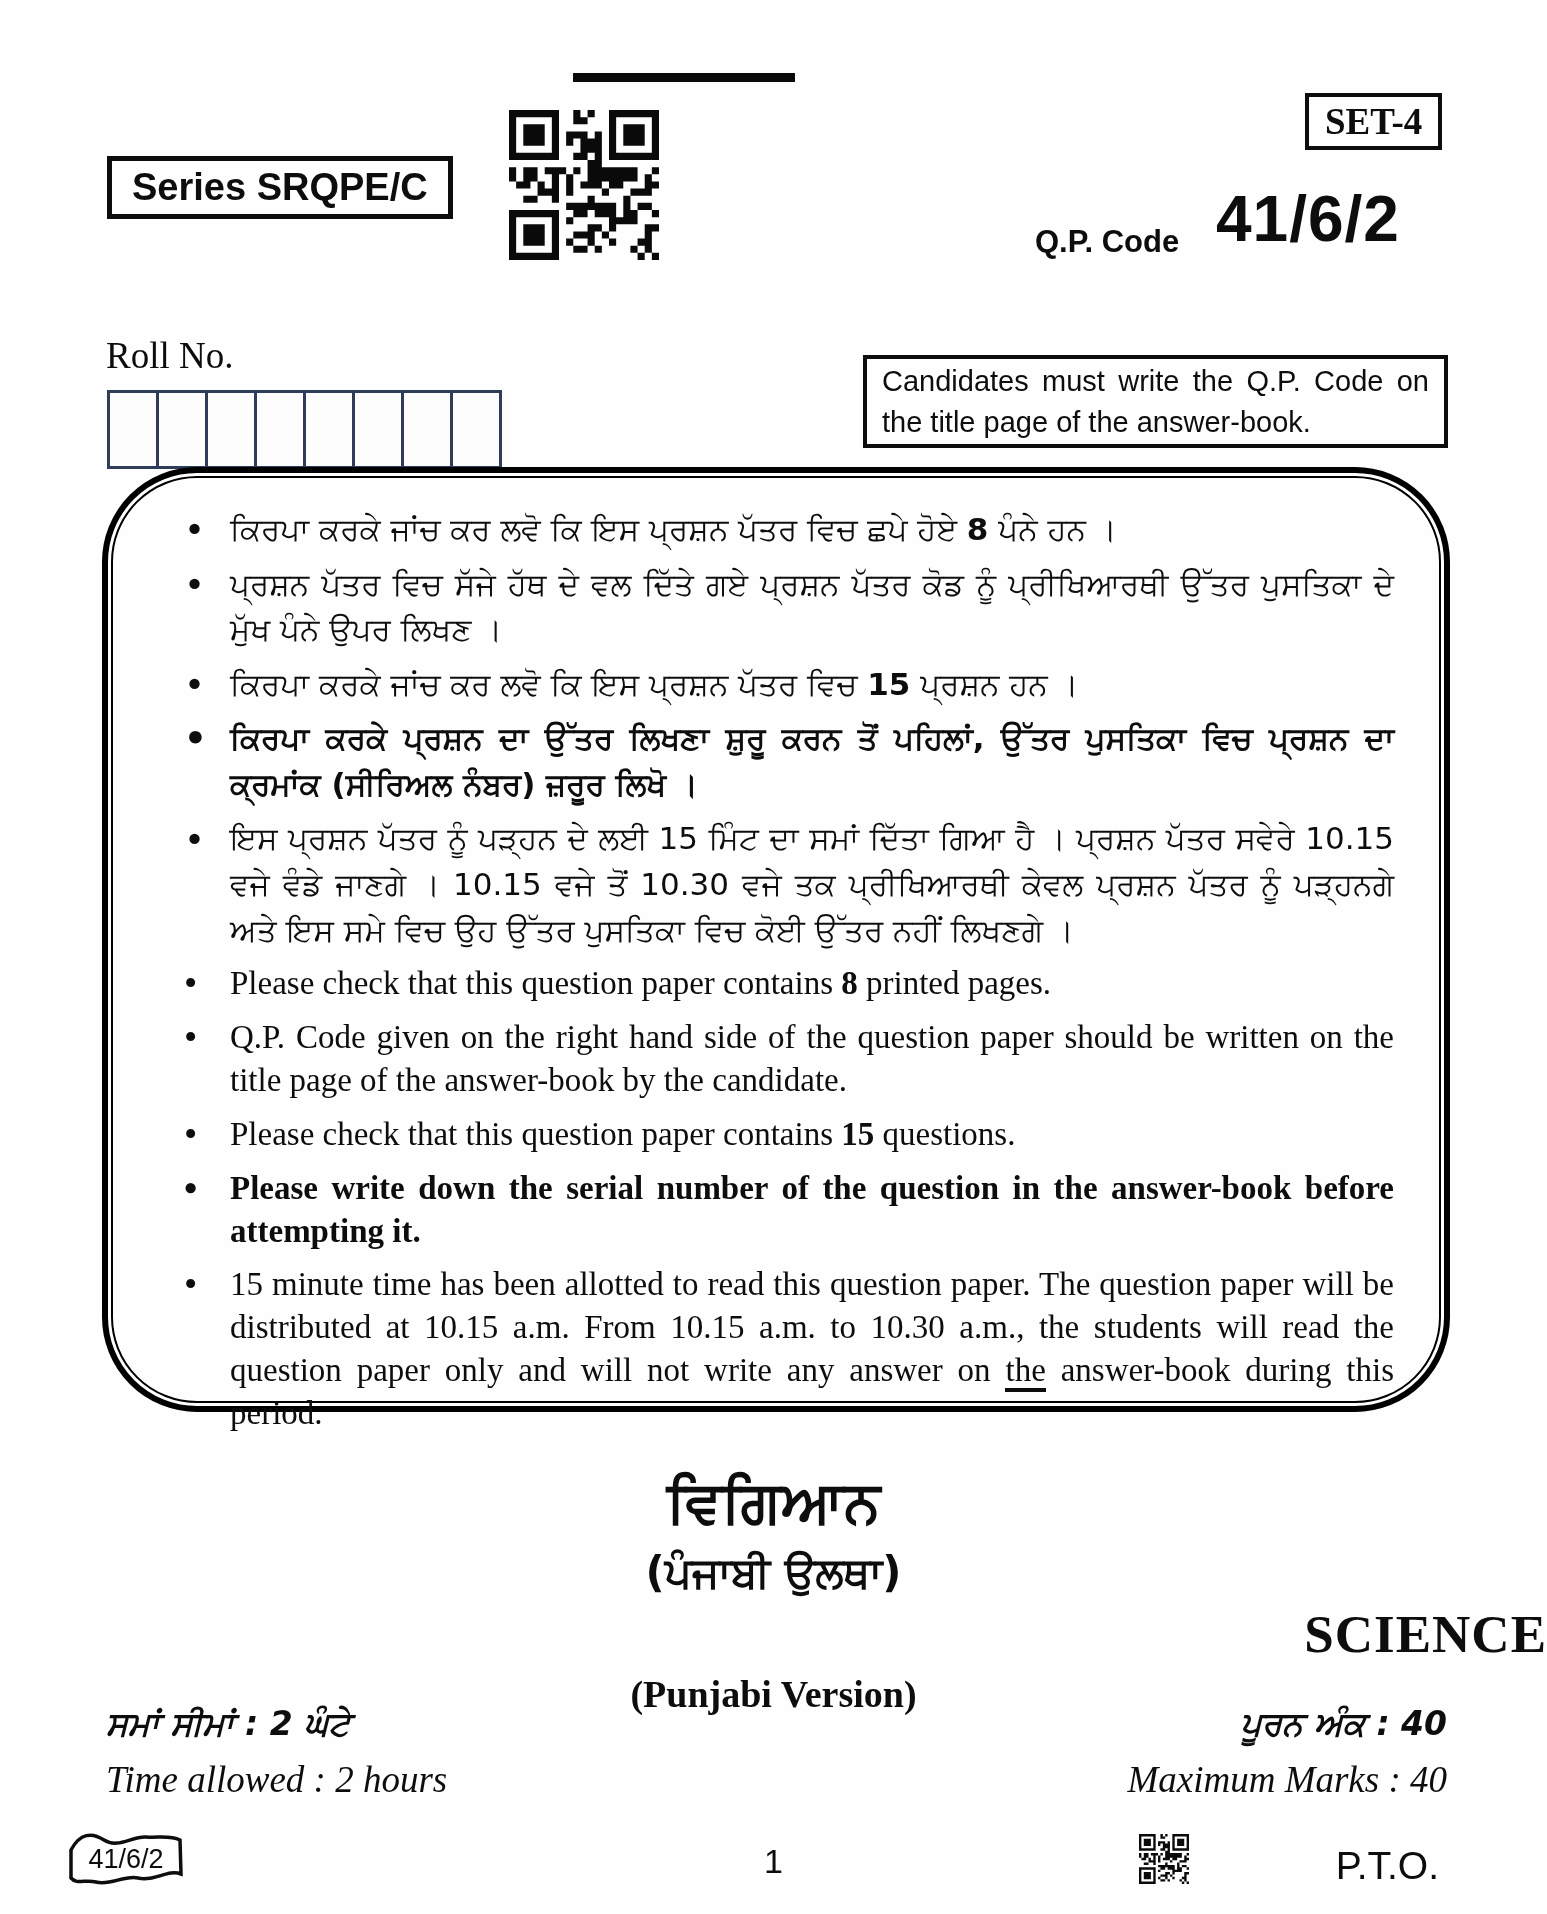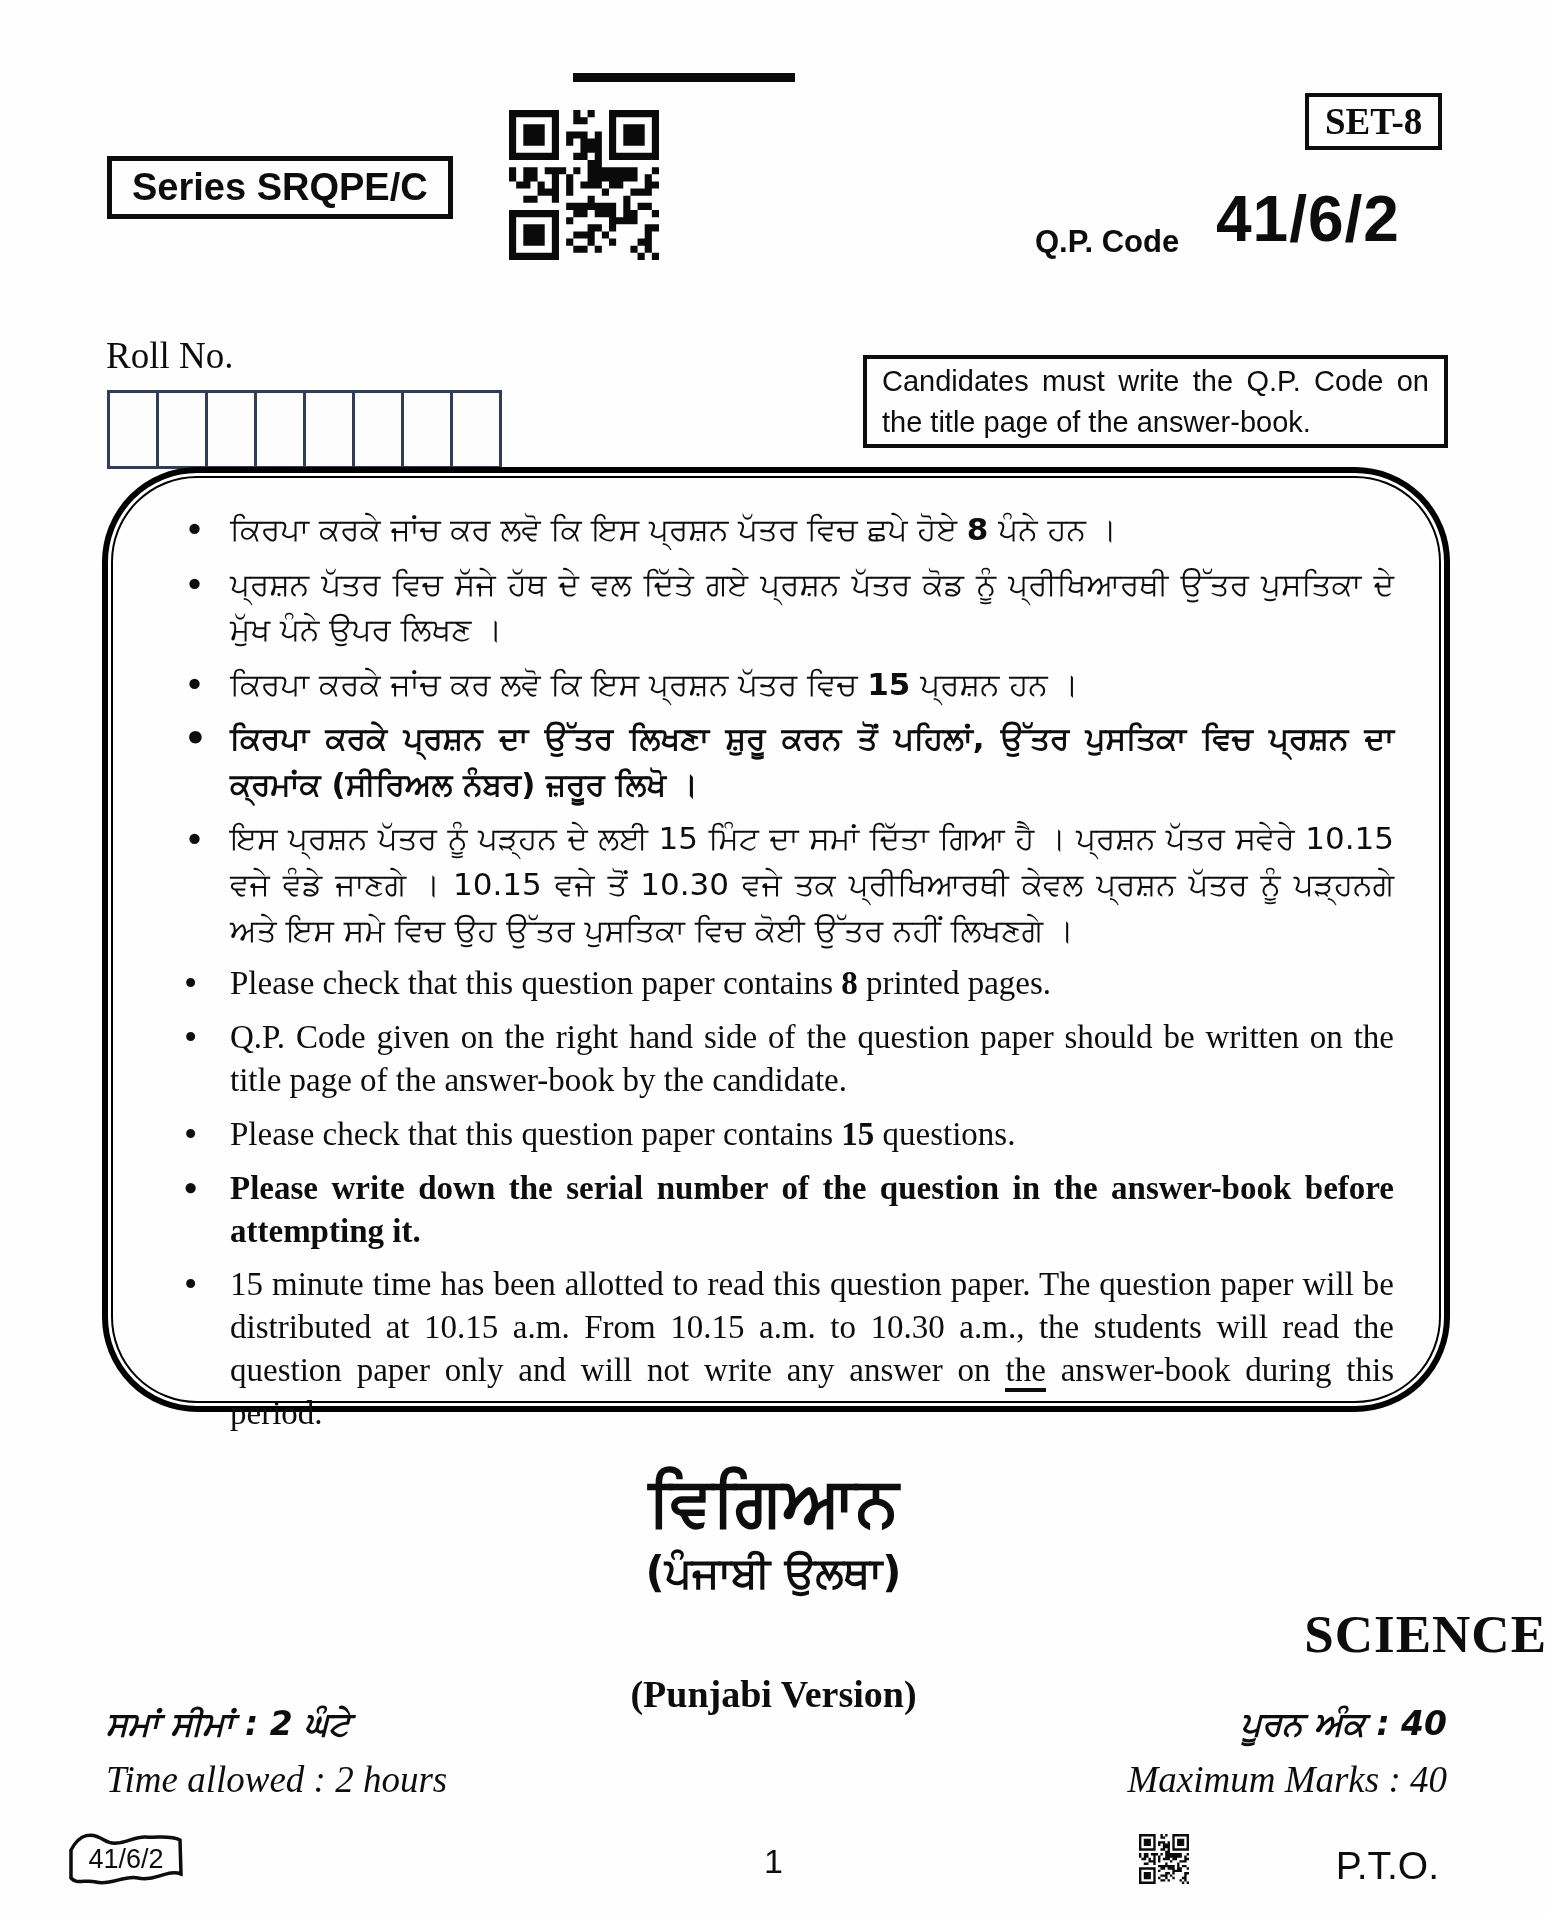--- a/index.html
+++ b/index.html
@@ -34,21 +34,21 @@
   .inst-list{margin:26px 0 0;padding:8px 50px 0 122px;list-style:none;}
   .inst-list li{position:relative;text-align:justify;margin-bottom:9px;}
   .inst-list li::before{content:"•";position:absolute;left:-46px;top:-0.08em;font-size:1.15em;}
   .inst-list li.pa{font-family:"DejaVu Sans",sans-serif;font-size:31px;line-height:1.47;}
   .inst-list li.en{font-family:"Liberation Serif",serif;font-size:33px;line-height:1.3;margin-bottom:11px;}
   .inst-list li.bold{font-weight:bold;}
   .inst-list span.b{font-weight:bold;}
   .inst-list span.u{border-bottom:4px solid #0d0d0d;}
 
   .title-pa{position:absolute;left:0;right:0;top:1468px;text-align:center;
-            font-family:Liberation Mono, monospace;font-weight:bold;font-size:68px;}
+            font-family:Liberation Sans, sans-serif;font-weight:bold;font-size:58px;}
   .subtitle-pa{position:absolute;left:0;right:0;top:1548px;text-align:center;
             font-family:"DejaVu Sans",sans-serif;font-weight:bold;font-size:42px;}
   .title-en{position:absolute;left:0;right:0;top:1604px;text-align:right;
             font-family:"Liberation Serif",serif;font-weight:bold;font-size:53px;letter-spacing:1px;}
   .subtitle-en{position:absolute;left:0;right:0;top:1672px;text-align:center;
             font-family:"Liberation Serif",serif;font-weight:bold;font-size:38px;}
 
   .meta-left-pa{position:absolute;left:106px;top:1704px;font-family:"DejaVu Sans",sans-serif;
             font-style:italic;font-weight:bold;font-size:33px;}
   .meta-left-en{position:absolute;left:106px;top:1758px;font-family:"Liberation Serif",serif;
@@ -76,21 +76,21 @@
 
   <div class="series-box">
     <span>Series SRQPE/C</span>
   </div>
 
   <div class="qr-top" id="qrTop"><svg viewBox="0 0 21 21" width="150" height="150">
         <path d="M0 0h1v1h-1zM1 0h1v1h-1zM2 0h1v1h-1zM3 0h1v1h-1zM4 0h1v1h-1zM5 0h1v1h-1zM6 0h1v1h-1zM9 0h1v1h-1zM11 0h1v1h-1zM14 0h1v1h-1zM15 0h1v1h-1zM16 0h1v1h-1zM17 0h1v1h-1zM18 0h1v1h-1zM19 0h1v1h-1zM20 0h1v1h-1zM0 1h1v1h-1zM6 1h1v1h-1zM9 1h1v1h-1zM10 1h1v1h-1zM14 1h1v1h-1zM20 1h1v1h-1zM0 2h1v1h-1zM2 2h1v1h-1zM3 2h1v1h-1zM4 2h1v1h-1zM6 2h1v1h-1zM14 2h1v1h-1zM16 2h1v1h-1zM17 2h1v1h-1zM18 2h1v1h-1zM20 2h1v1h-1zM0 3h1v1h-1zM2 3h1v1h-1zM3 3h1v1h-1zM4 3h1v1h-1zM6 3h1v1h-1zM8 3h1v1h-1zM9 3h1v1h-1zM10 3h1v1h-1zM12 3h1v1h-1zM14 3h1v1h-1zM16 3h1v1h-1zM17 3h1v1h-1zM18 3h1v1h-1zM20 3h1v1h-1zM0 4h1v1h-1zM2 4h1v1h-1zM3 4h1v1h-1zM4 4h1v1h-1zM6 4h1v1h-1zM8 4h1v1h-1zM10 4h1v1h-1zM11 4h1v1h-1zM12 4h1v1h-1zM14 4h1v1h-1zM16 4h1v1h-1zM17 4h1v1h-1zM18 4h1v1h-1zM20 4h1v1h-1zM0 5h1v1h-1zM6 5h1v1h-1zM10 5h1v1h-1zM11 5h1v1h-1zM12 5h1v1h-1zM14 5h1v1h-1zM20 5h1v1h-1zM0 6h1v1h-1zM1 6h1v1h-1zM2 6h1v1h-1zM3 6h1v1h-1zM4 6h1v1h-1zM5 6h1v1h-1zM6 6h1v1h-1zM9 6h1v1h-1zM10 6h1v1h-1zM12 6h1v1h-1zM14 6h1v1h-1zM15 6h1v1h-1zM16 6h1v1h-1zM17 6h1v1h-1zM18 6h1v1h-1zM19 6h1v1h-1zM20 6h1v1h-1zM11 7h1v1h-1zM12 7h1v1h-1zM0 8h1v1h-1zM2 8h1v1h-1zM3 8h1v1h-1zM5 8h1v1h-1zM6 8h1v1h-1zM7 8h1v1h-1zM9 8h1v1h-1zM11 8h1v1h-1zM12 8h1v1h-1zM13 8h1v1h-1zM14 8h1v1h-1zM15 8h1v1h-1zM16 8h1v1h-1zM17 8h1v1h-1zM20 8h1v1h-1zM0 9h1v1h-1zM2 9h1v1h-1zM3 9h1v1h-1zM6 9h1v1h-1zM8 9h1v1h-1zM11 9h1v1h-1zM12 9h1v1h-1zM13 9h1v1h-1zM14 9h1v1h-1zM15 9h1v1h-1zM16 9h1v1h-1zM17 9h1v1h-1zM19 9h1v1h-1zM1 10h1v1h-1zM2 10h1v1h-1zM4 10h1v1h-1zM6 10h1v1h-1zM8 10h1v1h-1zM10 10h1v1h-1zM11 10h1v1h-1zM12 10h1v1h-1zM14 10h1v1h-1zM15 10h1v1h-1zM19 10h1v1h-1zM20 10h1v1h-1zM4 11h1v1h-1zM5 11h1v1h-1zM6 11h1v1h-1zM8 11h1v1h-1zM13 11h1v1h-1zM17 11h1v1h-1zM18 11h1v1h-1zM19 11h1v1h-1zM2 12h1v1h-1zM3 12h1v1h-1zM6 12h1v1h-1zM11 12h1v1h-1zM16 12h1v1h-1zM8 13h1v1h-1zM9 13h1v1h-1zM10 13h1v1h-1zM11 13h1v1h-1zM12 13h1v1h-1zM13 13h1v1h-1zM14 13h1v1h-1zM16 13h1v1h-1zM18 13h1v1h-1zM19 13h1v1h-1zM0 14h1v1h-1zM1 14h1v1h-1zM2 14h1v1h-1zM3 14h1v1h-1zM4 14h1v1h-1zM5 14h1v1h-1zM6 14h1v1h-1zM9 14h1v1h-1zM10 14h1v1h-1zM12 14h1v1h-1zM13 14h1v1h-1zM14 14h1v1h-1zM16 14h1v1h-1zM17 14h1v1h-1zM20 14h1v1h-1zM0 15h1v1h-1zM6 15h1v1h-1zM8 15h1v1h-1zM14 15h1v1h-1zM15 15h1v1h-1zM16 15h1v1h-1zM17 15h1v1h-1zM0 16h1v1h-1zM2 16h1v1h-1zM3 16h1v1h-1zM4 16h1v1h-1zM6 16h1v1h-1zM11 16h1v1h-1zM12 16h1v1h-1zM14 16h1v1h-1zM19 16h1v1h-1zM20 16h1v1h-1zM0 17h1v1h-1zM2 17h1v1h-1zM3 17h1v1h-1zM4 17h1v1h-1zM6 17h1v1h-1zM9 17h1v1h-1zM10 17h1v1h-1zM11 17h1v1h-1zM13 17h1v1h-1zM19 17h1v1h-1zM0 18h1v1h-1zM2 18h1v1h-1zM3 18h1v1h-1zM4 18h1v1h-1zM6 18h1v1h-1zM8 18h1v1h-1zM11 18h1v1h-1zM14 18h1v1h-1zM18 18h1v1h-1zM19 18h1v1h-1zM0 19h1v1h-1zM6 19h1v1h-1zM9 19h1v1h-1zM10 19h1v1h-1zM12 19h1v1h-1zM17 19h1v1h-1zM19 19h1v1h-1zM0 20h1v1h-1zM1 20h1v1h-1zM2 20h1v1h-1zM3 20h1v1h-1zM4 20h1v1h-1zM5 20h1v1h-1zM6 20h1v1h-1zM18 20h1v1h-1zM20 20h1v1h-1z" fill="#0a0a0a"></path>
       </svg></div>
 
   <div class="set-box">
-    <span>SET-8</span>
+    <span>SET-4</span>
   </div>
 
   <div class="qp-label">Q.P. Code</div>
   <div class="qp-value">41/6/2</div>
 
   <div class="roll-label">Roll No.</div>
   <div class="roll-grid" id="rollGrid">
       <div class="roll-cell"></div>
       <div class="roll-cell"></div>
       <div class="roll-cell"></div>

